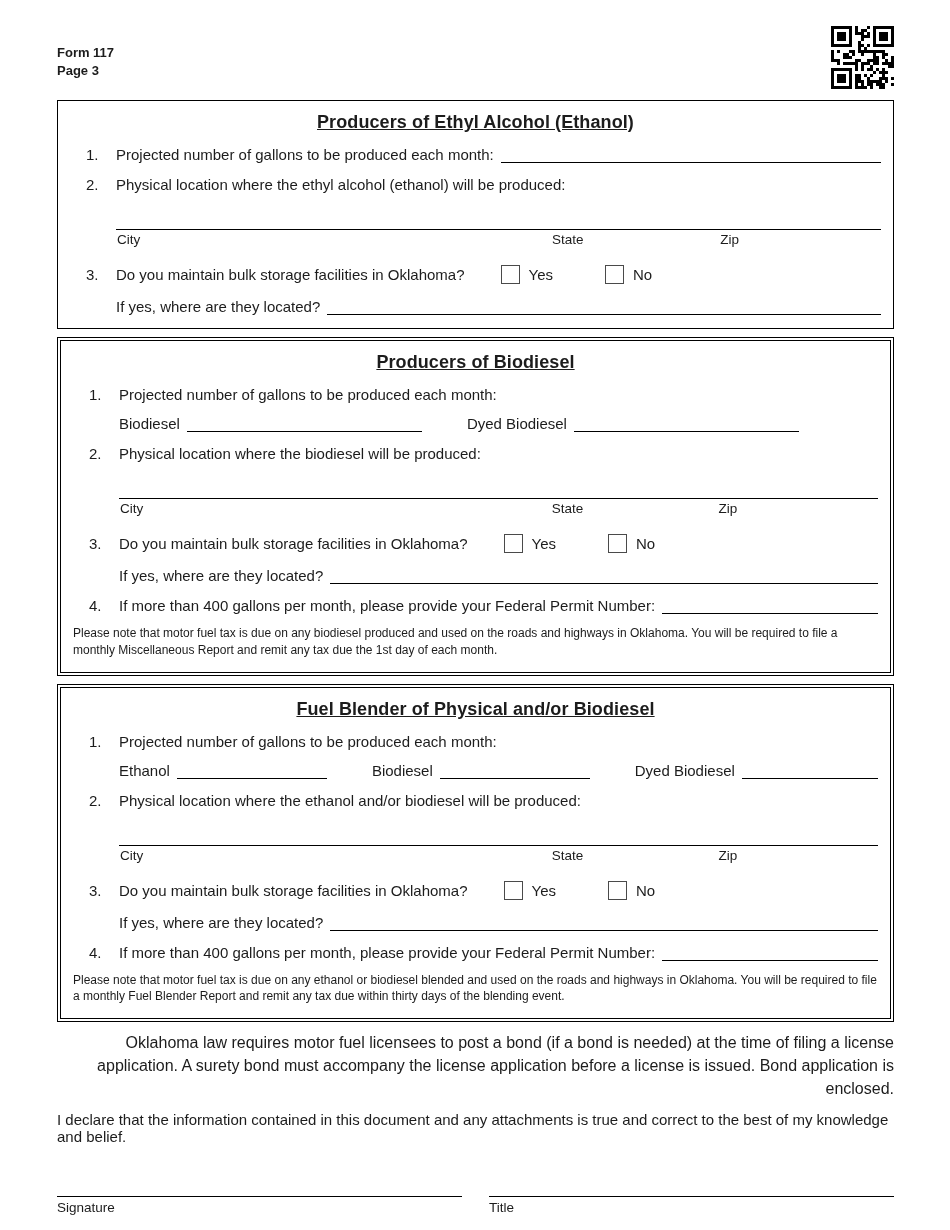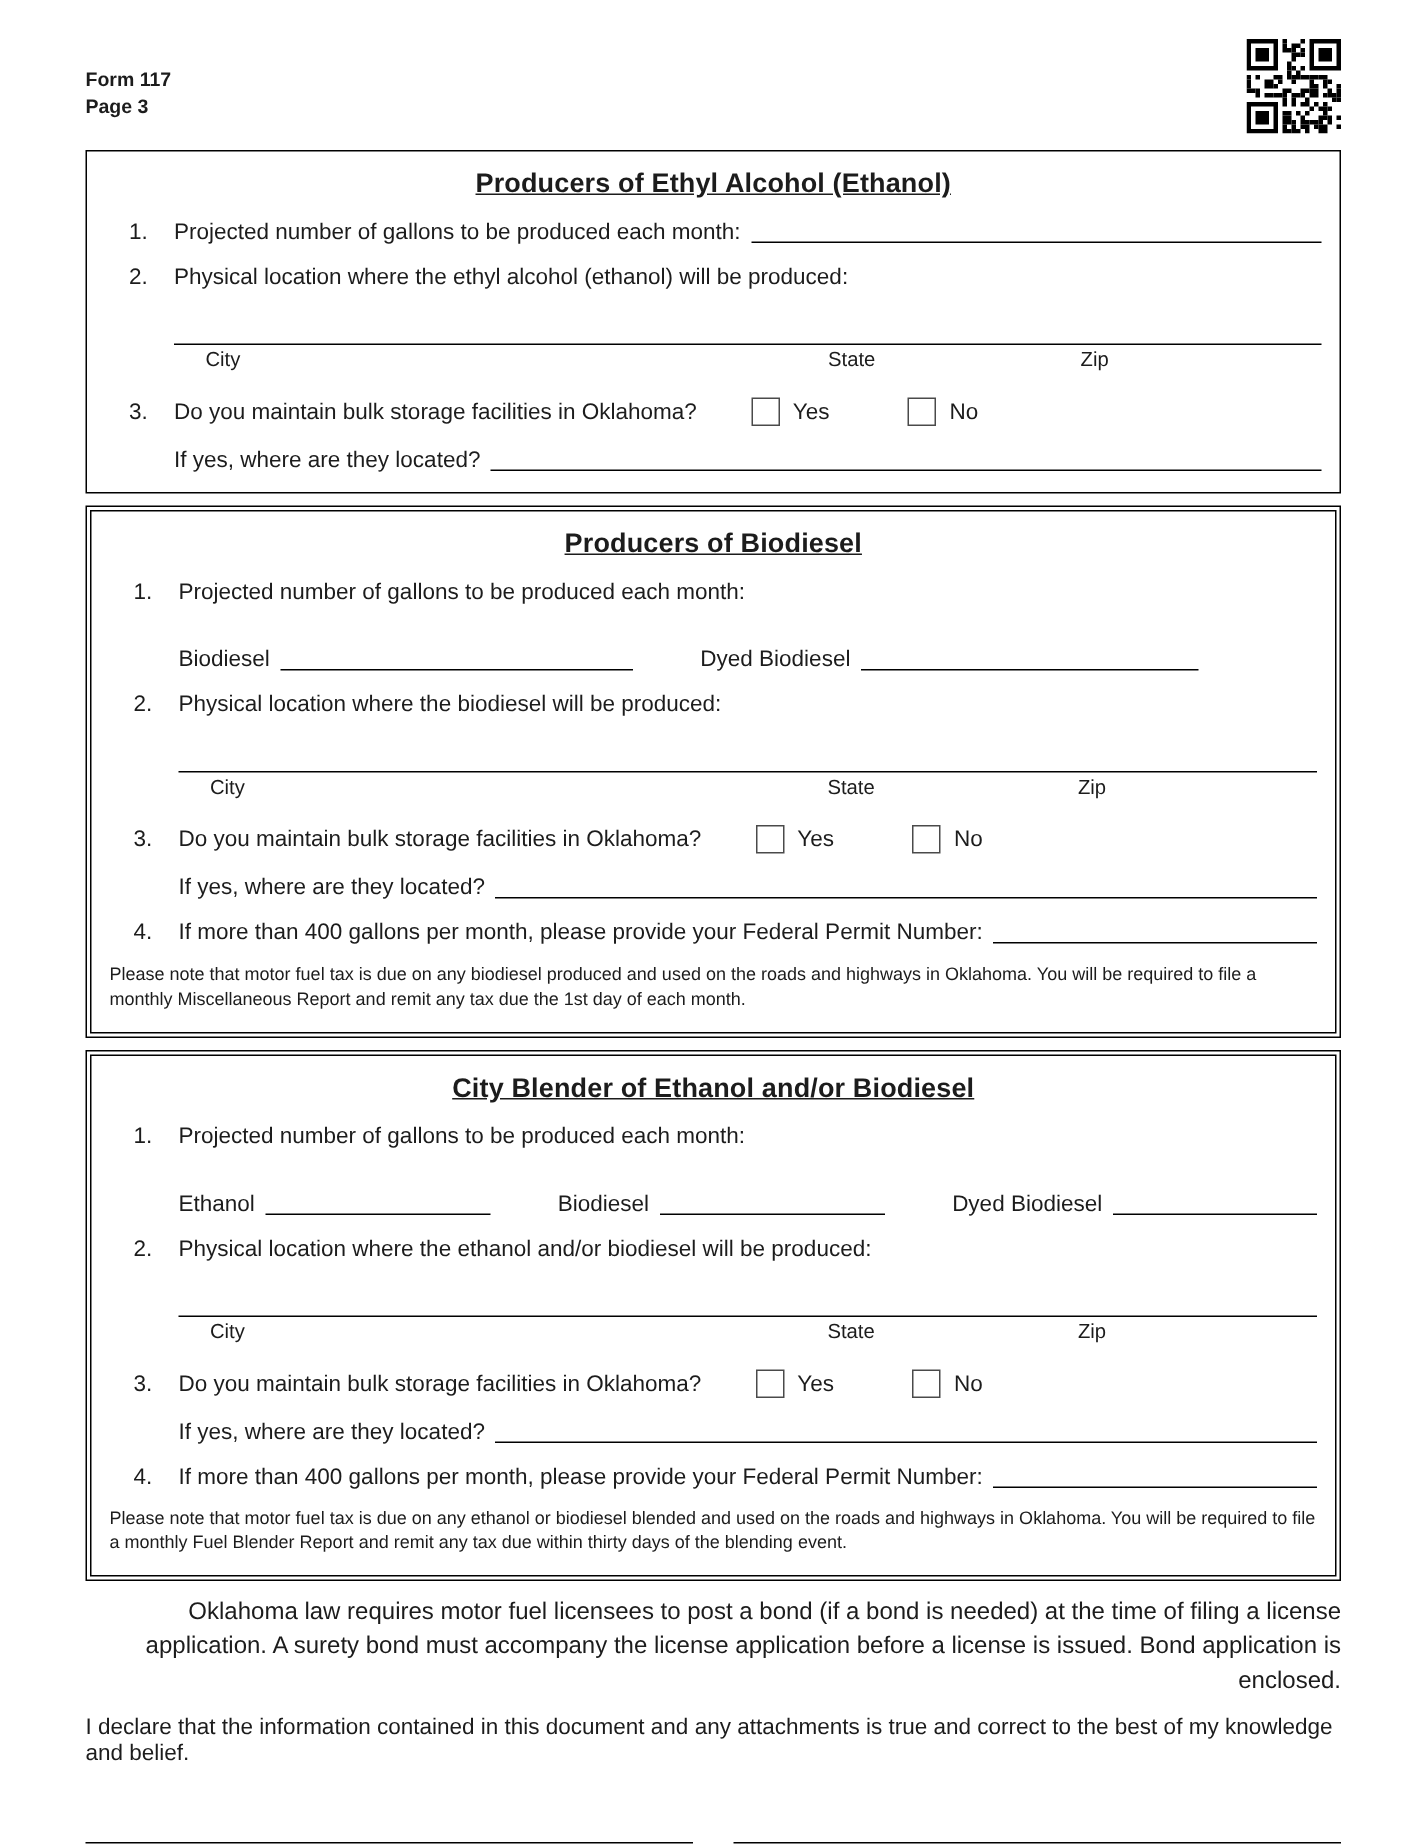--- a/index.html
+++ b/index.html
@@ -38,26 +38,26 @@
   .g-gap { margin-left: 45px; }
 
   .check-row { align-items: center; margin-top: 15px; }
   .checkbox { width: 17px; height: 17px; border: 1.5px solid #4a4a4a; background: #fff; flex: 0 0 17px; margin-left: 36px; }
   .checkbox.second { margin-left: 52px; }
   .cb-label { margin-left: 9px; }
 
   .addr { margin: 20px 0 0 46px; margin-right: 0; }
   .addr-line { border-bottom: 1.2px solid #000; height: 16px; }
   .addr-labels { position: relative; height: 18px; font-size: 13.5px; margin-top: 2px; }
-  .al-city  { position: absolute; left: 21px; }
+  .al-city  { position: absolute; left: 1px; }
   .al-state { position: absolute; left: 57%; }
   .al-zip   { position: absolute; left: 79%; }
 
   .ifyes { padding-left: 46px; margin-top: 14px; }
-  .gallons { padding-left: 46px; margin-top: 28px; }
+  .gallons { padding-left: 46px; margin-top: 12px; }
 
   .note { font-weight: 400; font-size: 12px; line-height: 1.4; margin-top: 11px; }
 
   .footer { margin-top: 10px; }
   .bond { font-size: 16px; line-height: 1.42; text-align: right; }
   .declaration { font-size: 15px; margin-top: 11px; }
   .sig-row { display: flex; gap: 27px; margin-top: 33px; }
   .sig-col { flex: 1; }
   .sig-line { border-bottom: 1.2px solid #000; height: 18px; }
   .sig-label { font-size: 13.5px; margin-top: 3px; }
@@ -294,21 +294,21 @@
     <div class="item">
       <span class="num">4.</span>
       <span class="lbl">If more than 400 gallons per month, please provide your Federal Permit Number:</span>
       <span class="fill"></span>
     </div>
 
     <p class="note">Please note that motor fuel tax is due on any biodiesel produced and used on the roads and highways in Oklahoma. You will be required to file a monthly Miscellaneous Report and remit any tax due the 1st day of each month.</p>
   </div>
 
   <div class="section double">
-    <div class="section-title">City Blender of Ethanol and/or Biodiesel</div>
+    <div class="section-title">Fuel Blender of Physical and/or Biodiesel</div>
 
     <div class="item">
       <span class="num">1.</span>
       <span class="lbl">Projected number of gallons to be produced each month:</span>
     </div>
 
     <div class="item gallons">
       <span class="lbl">Ethanol</span>
       <span class="fill f150"></span>
       <span class="lbl g-gap">Biodiesel</span>

